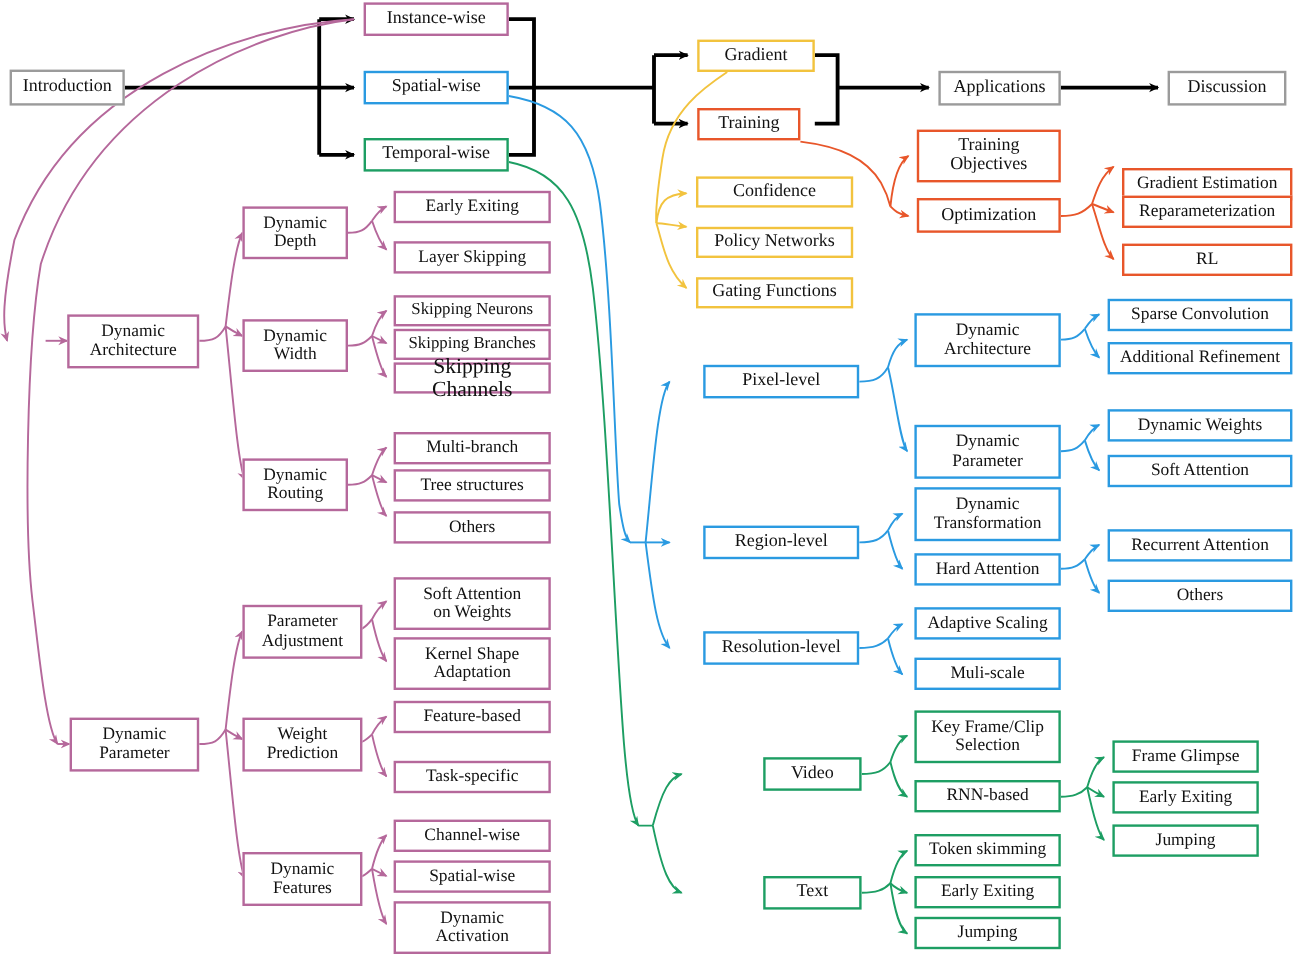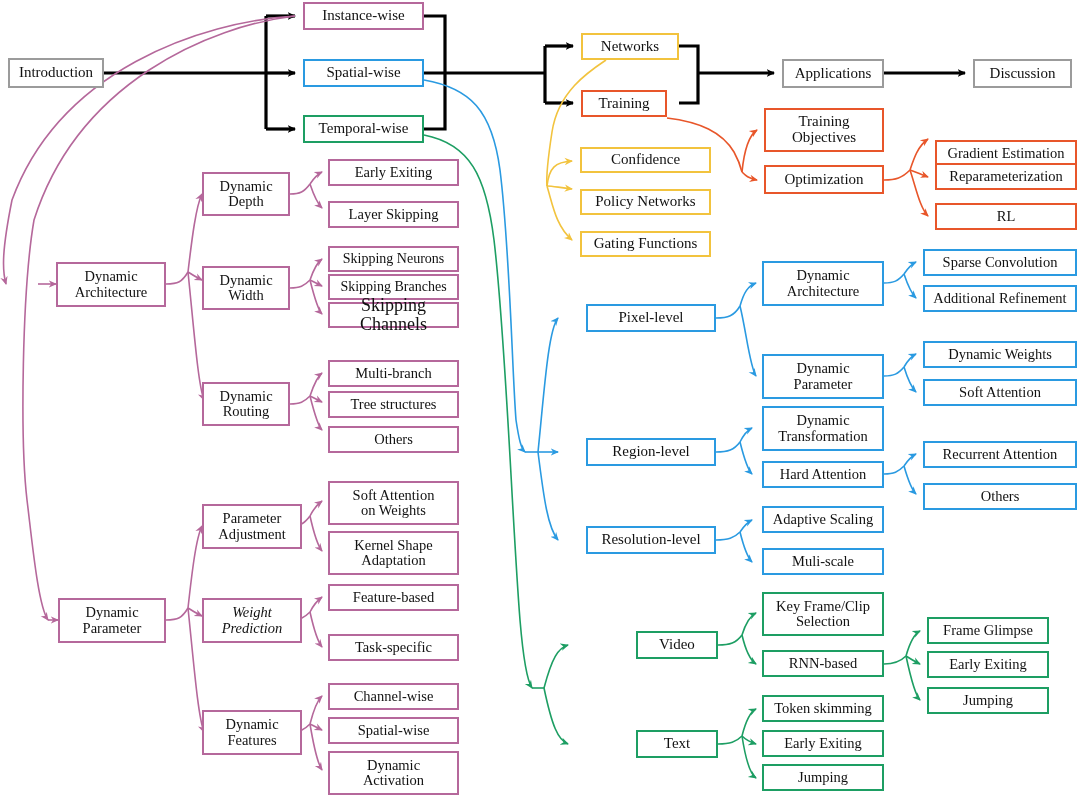--- a/index.html
+++ b/index.html
@@ -191,21 +191,21 @@
   <div class="node b-pink" style="left:303px;top:2px;width:121px;height:28px;font-size:15px;">
     <span>Instance-wise</span>
   </div>
   <div class="node b-blue" style="left:303px;top:59px;width:121px;height:28px;font-size:15px;">
     <span>Spatial-wise</span>
   </div>
   <div class="node b-green" style="left:303px;top:115px;width:121px;height:28px;font-size:15px;text-align:center;">
     <span>Temporal-wise</span>
   </div>
   <div class="node b-yellow" style="left:581px;top:33px;width:98px;height:27px;font-size:15px;">
-    <span>Networks</span>
+    <span>Gradient</span>
   </div>
   <div class="node b-orange" style="left:581px;top:90px;width:86px;height:27px;font-size:15px;">
     <span>Training</span>
   </div>
   <div class="node b-gray" style="left:782px;top:59px;width:102px;height:29px;font-size:15px;">
     <span>Applications</span>
   </div>
   <div class="node b-gray" style="left:973px;top:59px;width:99px;height:29px;font-size:15px;">
     <span>Discussion</span>
   </div>
@@ -280,21 +280,21 @@
   </div>
 
   <div class="node b-pink" style="left:58px;top:598px;width:108px;height:45px;font-size:14.5px;flex-direction:column;">
     <span>Dynamic</span>
     <span>Parameter</span>
   </div>
   <div class="node b-pink" style="left:202px;top:504px;width:100px;height:45px;font-size:14.5px;flex-direction:column;">
     <span>Parameter</span>
     <span>Adjustment</span>
   </div>
-  <div class="node b-pink" style="left:202px;top:598px;width:100px;height:45px;font-size:14.5px;flex-direction:column;font-style:italic;">
+  <div class="node b-pink" style="left:202px;top:598px;width:100px;height:45px;font-size:14.5px;flex-direction:column;">
     <span>Weight</span>
     <span>Prediction</span>
   </div>
   <div class="node b-pink" style="left:202px;top:710px;width:100px;height:45px;font-size:14.5px;flex-direction:column;">
     <span>Dynamic</span>
     <span>Features</span>
   </div>
 
   <div class="node b-pink" style="left:328px;top:481px;width:131px;height:44px;font-size:14.5px;flex-direction:column;">
     <span>Soft Attention</span>

